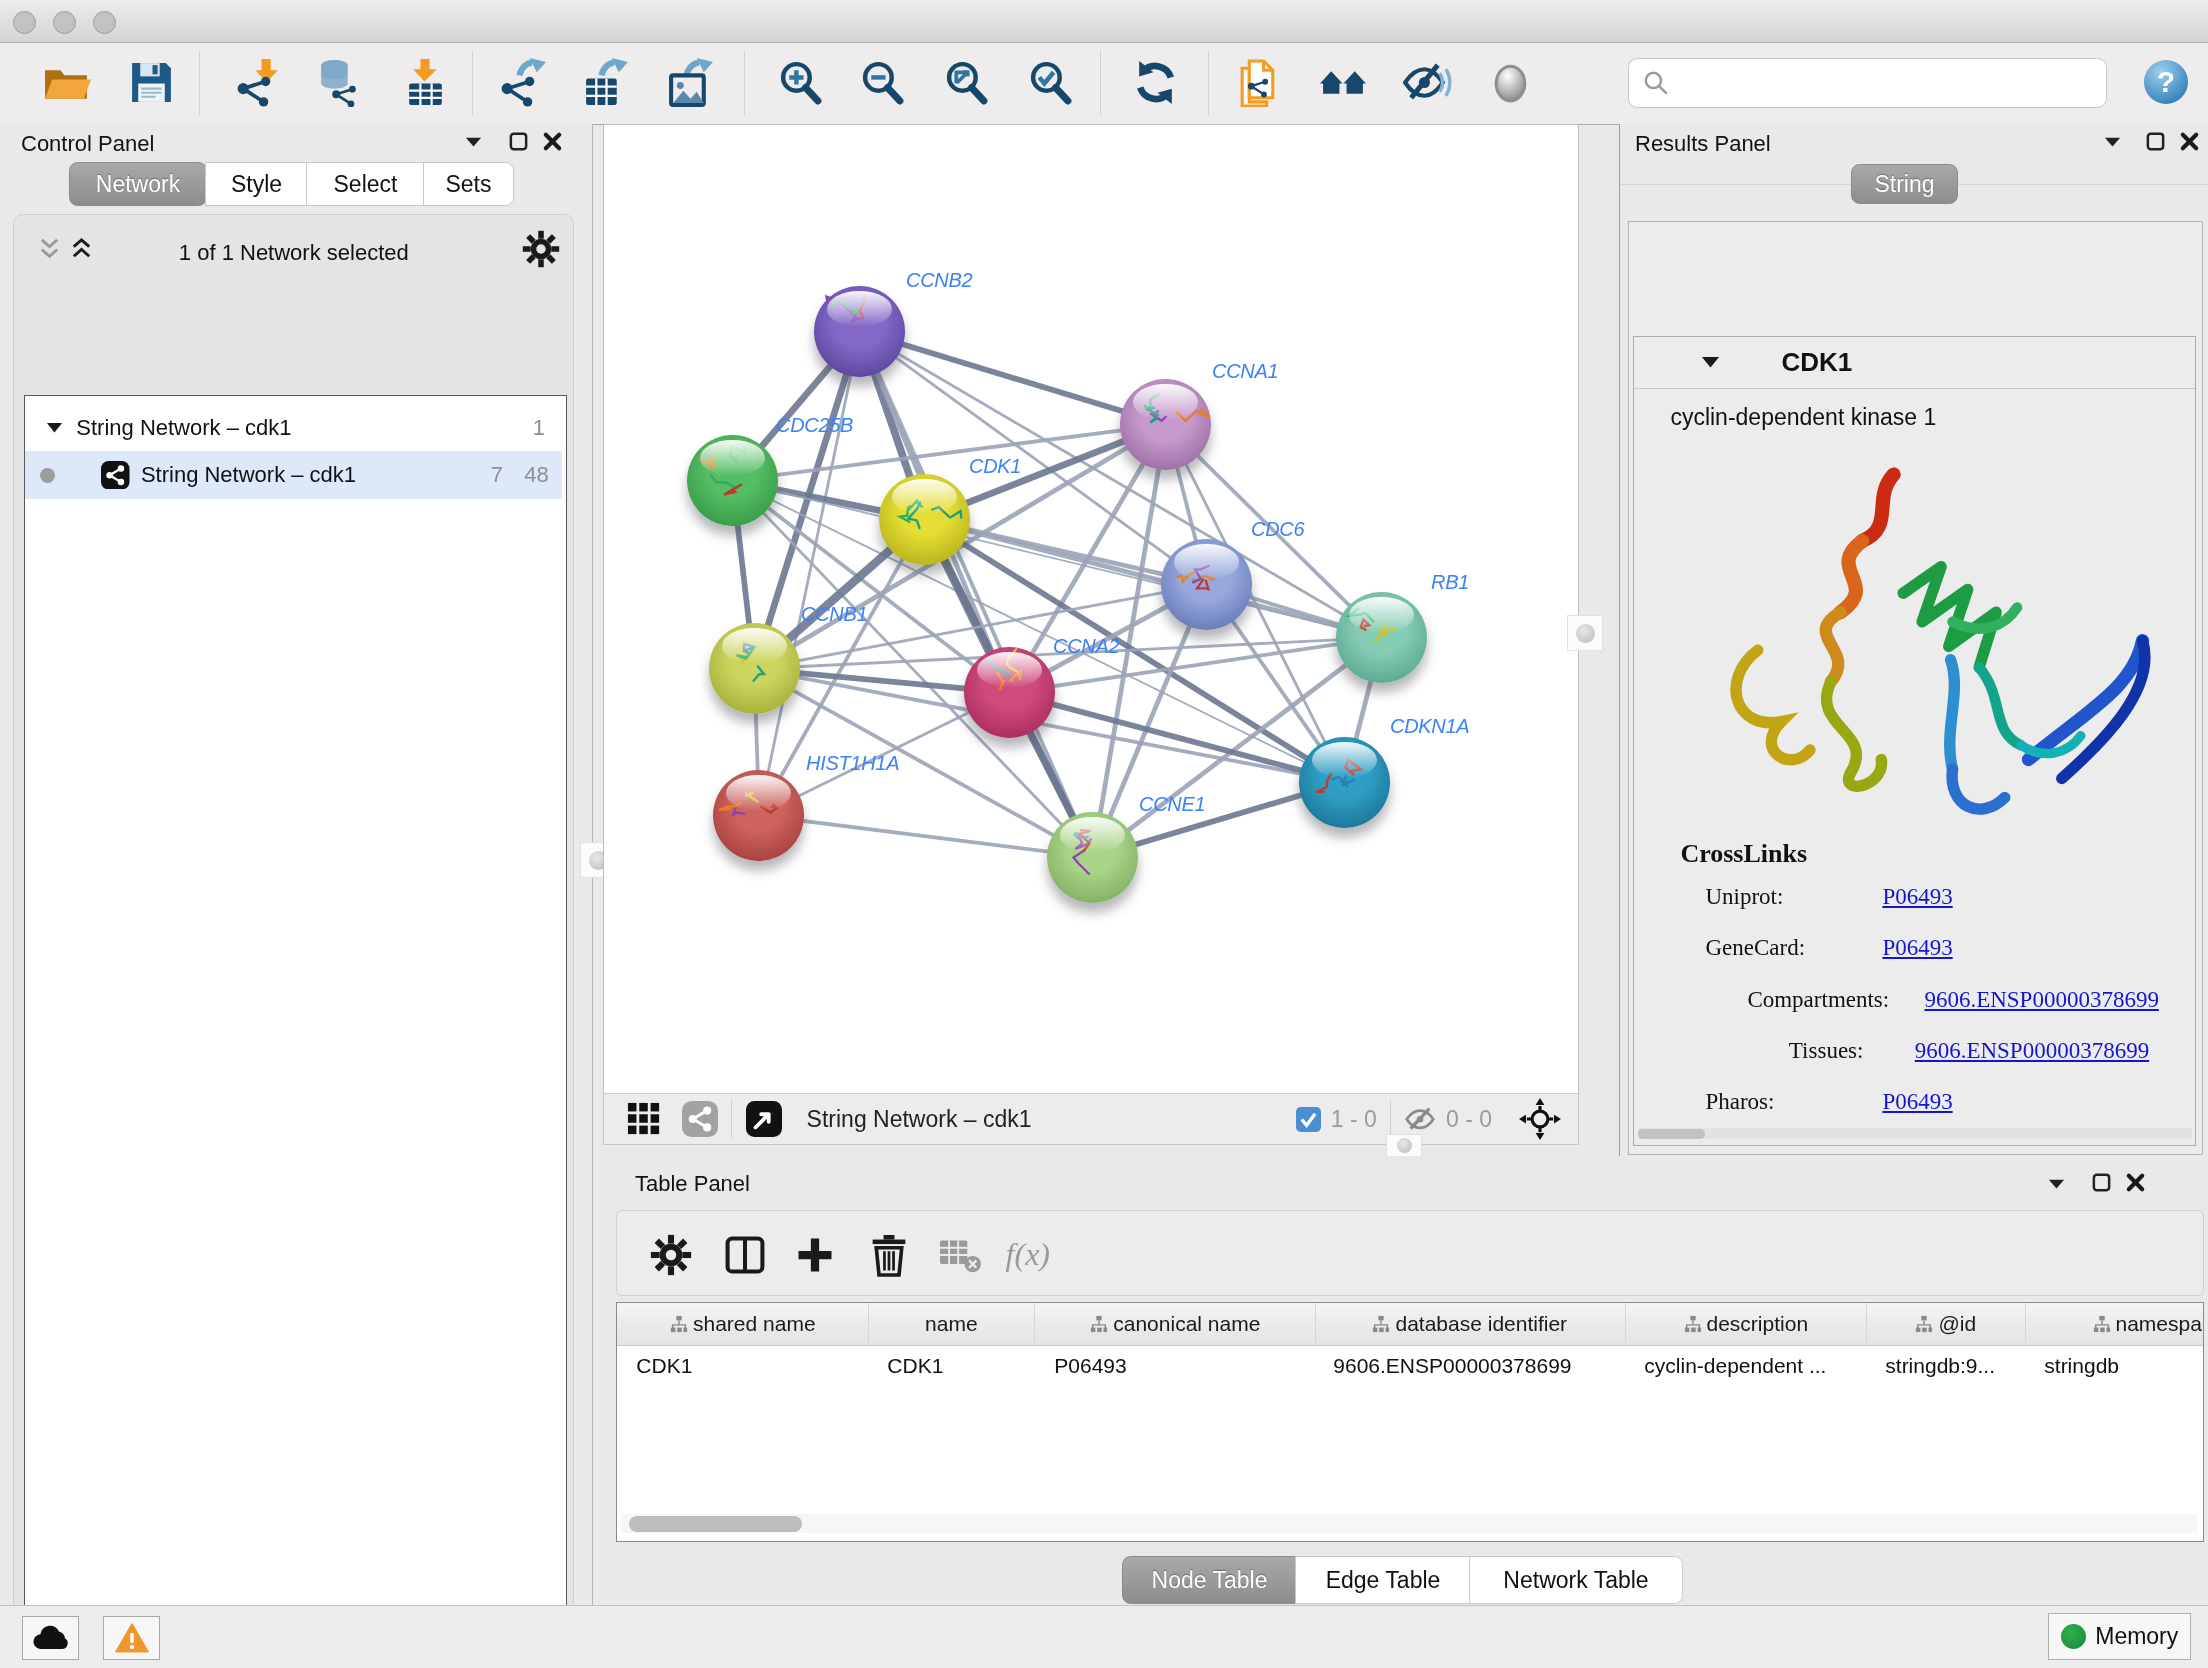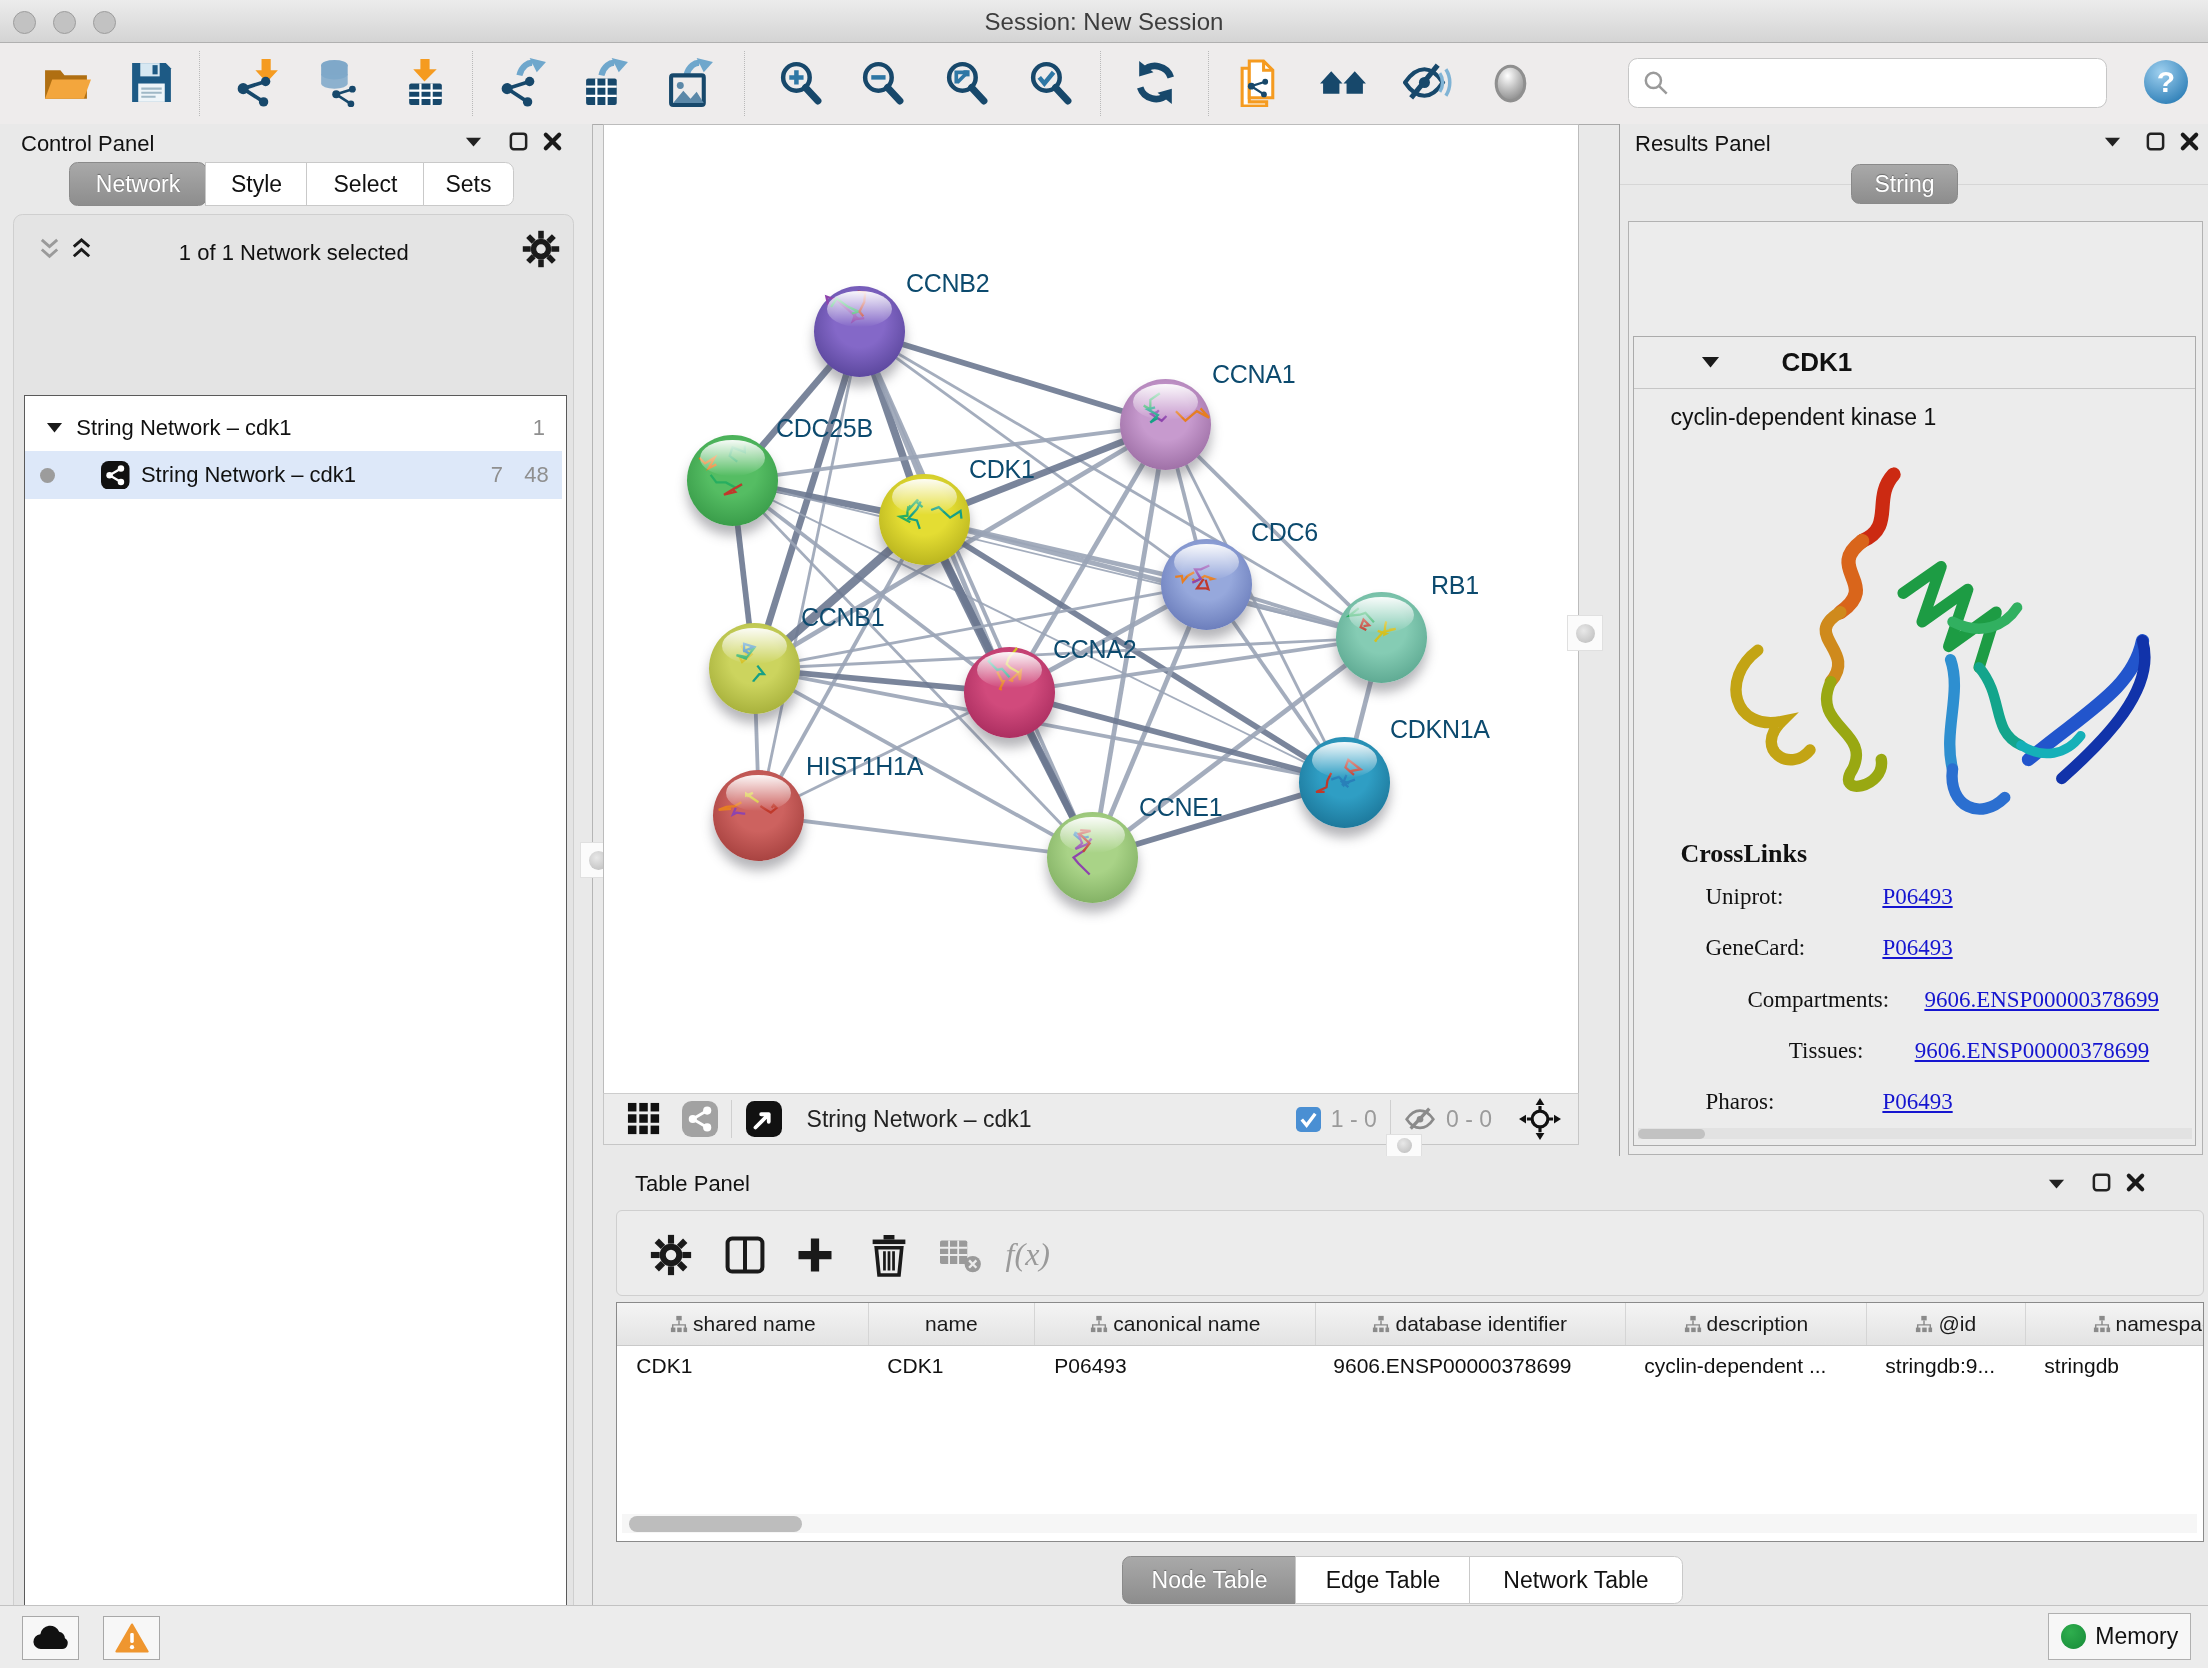--- a/index.html
+++ b/index.html
@@ -37,21 +37,21 @@
   .treebox{left:24px;top:271px;width:541px;height:1298px;background:#fff;border:1.9px solid #5a5a5a;}
   .treerow{left:0;width:537px;height:48px;display:flex;align-items:center;font-size:22px;color:#111;}
   .treerow.sel{background:#dde8f9;}
   .dim{color:#8f8f8f;}
   
   .canvas{left:603px;top:124px;width:974px;height:969px;background:#fff;border:1px solid #bcbcbc;}
   .node{position:absolute;width:91px;height:91px;border-radius:50%;
         box-shadow:0 9.5px 11.4px rgba(70,70,80,.4);}
   .node:after{content:"";position:absolute;left:14%;top:5%;width:72%;height:40%;border-radius:50%;
         background:linear-gradient(rgba(255,255,255,.95),rgba(255,255,255,0));}
-  .nlabel{position:absolute;font-size:25px;color:#0c4a6e;letter-spacing:-0.3px;white-space:nowrap;}
+  .nlabel{position:absolute;font-size:20px;color:#3b82f6;letter-spacing:-0.3px;white-space:nowrap;font-style:italic;}
   .view-toolbar{left:603px;top:1093px;width:974px;height:50px;background:#ececec;
                 border:1px solid #c6c6c6;border-top:1px solid #cdcdcd;display:flex;align-items:center;}
   .vt-sep{height:38px;border-left:1px solid #cfcfcf;margin:0 13.3px;}
   .vt-text{font-size:23px;color:#222;}
   .cnt{font-size:23px;color:#9a9a9a;}
   
   .handle{width:34px;height:34px;background:#fbfbfb;border:1px solid #e0e0e0;display:flex;
           align-items:center;justify-content:center;}
   .handle i{width:19px;height:19px;border-radius:50%;background:radial-gradient(circle at 40% 35%,#e8e8e8,#b9b9b9);display:block;}
   
@@ -89,21 +89,20 @@
 </style>
 </head>
 <body>
 
 <div id="app">
 
   <div class="abs titlebar">
     <div class="abs tl-dot" style="left:13.3px"></div>
     <div class="abs tl-dot" style="left:53px"></div>
     <div class="abs tl-dot" style="left:93px"></div>
-    <div class="abs win-title">Session: New Session</div>
   </div>
 
   <div class="abs toolbar" id="main-toolbar">
     <div class="abs searchbox">
       <span class="abs" style="position:static;margin:0 7.6px 0 13.3px">
         <svg width="28.5" height="28.5" viewBox="0 0 30 30">
             <circle cx="12" cy="12" r="8" fill="none" stroke="#9a9a9a" stroke-width="2.6"></circle>
             <path d="M18 18l8 8" stroke="#9a9a9a" stroke-width="2.6"></path>
           </svg>
       </span>

